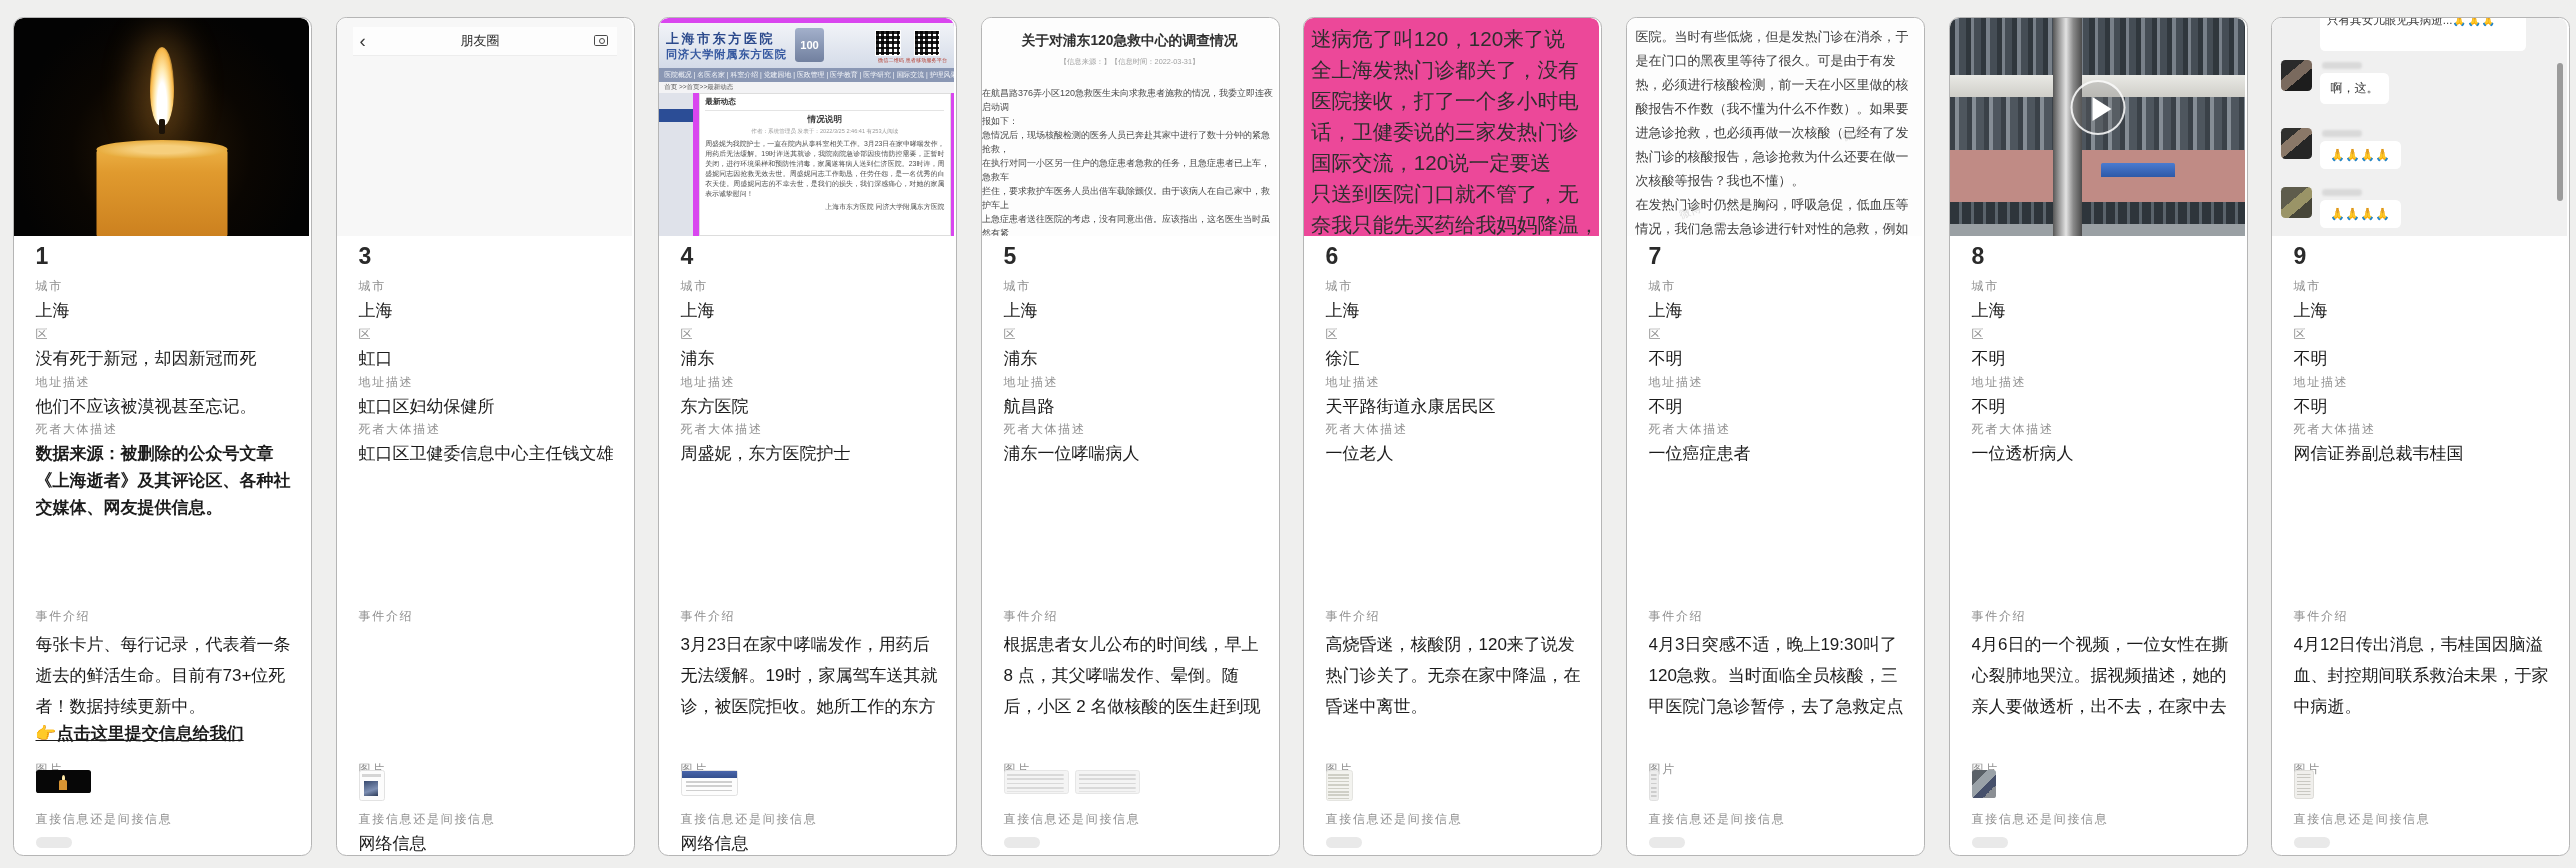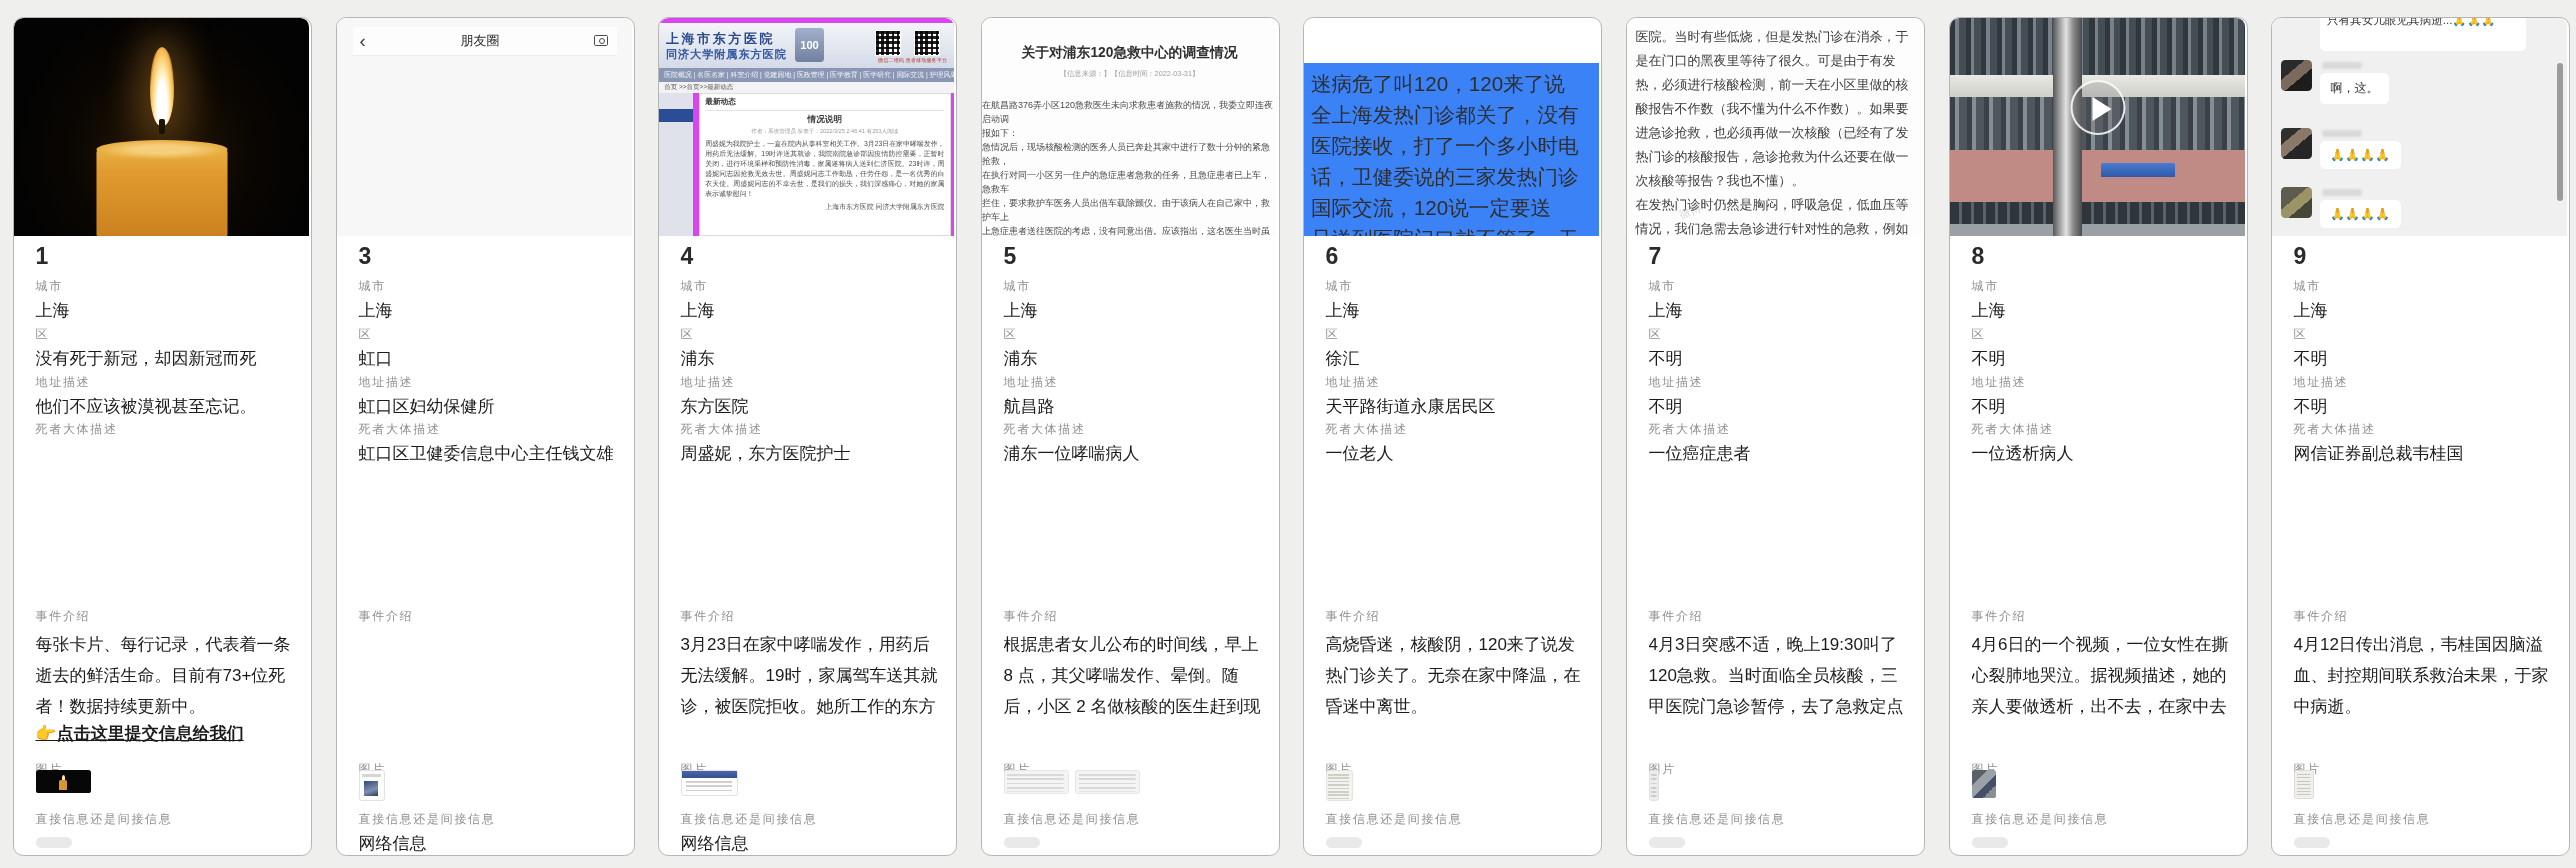--- a/index.html
+++ b/index.html
@@ -95,26 +95,26 @@
   .w-side::before{ content:""; position:absolute; left:0; top:15.5px; width:100%; height:13.8px; background:#2b4d96; }
   .w-main{ position:absolute; top:75px; left:40px; right:3.4px; bottom:0; background:#fff; border:0.9px solid #ddd; padding:3.4px 5.2px; }
   .w-sec{ font-size:7.7px; font-weight:700; color:#333; border-bottom:0.9px solid #e4e4e4; padding-bottom:2.6px; margin-bottom:3.4px; }
   .w-title{ text-align:center; font-size:8.6px; font-weight:700; color:#3a3a3a; margin-bottom:1.7px; }
   .w-meta{ text-align:center; font-size:5.6px; color:#9a9a9a; margin-bottom:3.4px; }
   .w-par{ font-size:6.9px; color:#4c4c4c; line-height:10px; text-align:justify; }
   .w-sign{ font-size:6.9px; color:#4c4c4c; text-align:right; margin-top:2.6px; line-height:9.5px; }
 
   
   .m-doc{ width:100%; height:100%; background:#fdfdfd; position:relative; padding-top:13.8px; }
-  .d-title{ text-align:center; font-size:13.8px; font-weight:700; color:#2f2f2f;margin-top:12px; }
+  .d-title{ text-align:center; font-size:13.8px; font-weight:700; color:#2f2f2f; }
   .d-meta{ text-align:center; font-size:7.3px; color:#a0a0a0; margin-top:6.9px; }
   .d-lines{ margin-top:19px; font-size:9px; color:#4a4a4a; line-height:14px; padding-right:3.4px; }
 
   
-  .m-big{ width:100%; height:100%; background:#3b82f6; padding:5.2px 6.9px 0 6.9px;margin-top:45px; }
+  .m-big{ width:100%; height:100%; background:#ec4899; padding:5.2px 6.9px 0 6.9px; }
   .m-big div{ font-size:20.6px; color:#2e2e2e; line-height:31px; white-space:nowrap; }
 
   
   .m-par{ width:100%; height:100%; background:#fdfdfd; padding:6.9px 6.9px 0 8.6px; position:relative; }
   .m-par div{ font-size:13px; color:#3c3c3c; line-height:24px; white-space:nowrap; }
   .m-par .wm{ position:absolute; font-size:11.2px; color:rgba(180,180,180,.45); transform:rotate(-20deg); }
 
   
   .m-video{ width:100%; height:100%; position:relative; background:#b7bbb7; }
   .v-band1{ position:absolute; top:0; left:0; right:0; height:57px;
@@ -161,20 +161,21 @@
     <div class="flabel lbl-city">城市</div>
     <div class="fval val-city">上海</div>
 
     <div class="flabel lbl-district">区</div>
     <div class="fval val-district">没有死于新冠，却因新冠而死</div>
 
     <div class="flabel lbl-address">地址描述</div>
     <div class="fval val-address">他们不应该被漠视甚至忘记。</div>
 
     <div class="flabel lbl-deceased">死者大体描述</div>
+    <div class="fval val-deceased bold">数据来源：被删除的公众号文章《上海逝者》及其评论区、各种社交媒体、网友提供信息。</div>
 
     <div class="flabel lbl-event">事件介绍</div>
     <div class="fval val-event">每张卡片、每行记录，代表着一条逝去的鲜活生命。目前有73+位死者！数据持续更新中。</div>
     <a class="event-link">👉点击这里提交信息给我们</a>
 
     <div class="flabel lbl-image">图片</div>
     <div class="thumbs">
         <div class="thumb thumb-candle"></div>
       </div>
 

